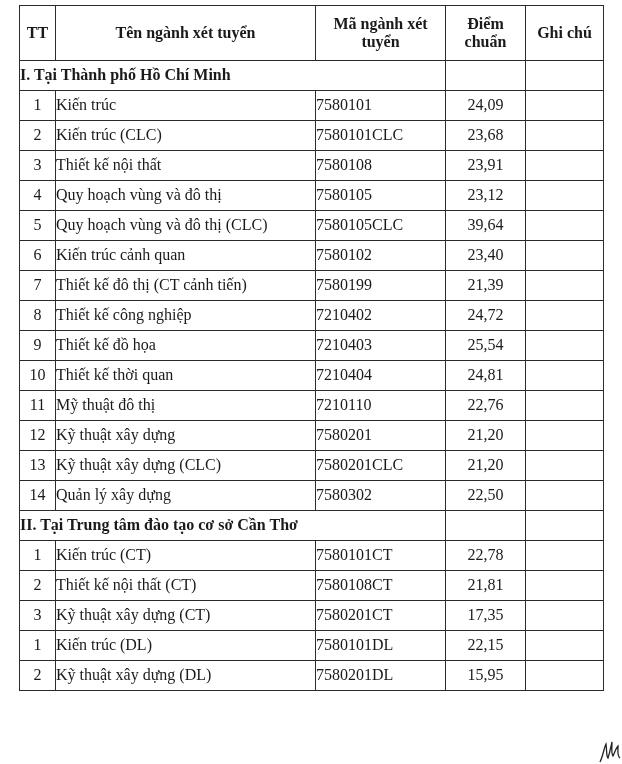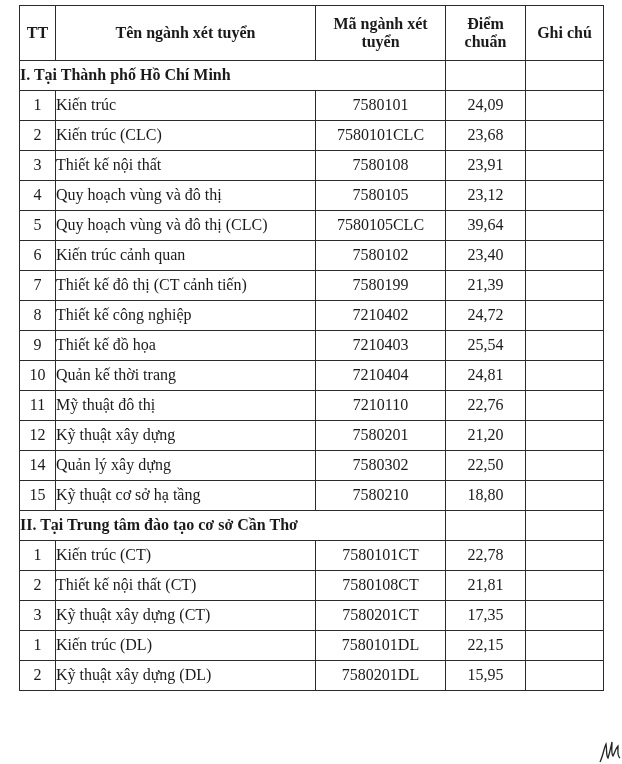--- a/index.html
+++ b/index.html
@@ -14,21 +14,21 @@
   }
   col.c-tt { width: 36px; }
   col.c-name { width: 260px; }
   col.c-code { width: 130px; }
   col.c-score { width: 80px; }
   col.c-note { width: 78px; }
   thead th { height: 54px; font-weight: bold; text-align: center; vertical-align: middle; font-size: 16px; }
   tbody tr { height: 30px; margin-top: 39px; }
   td.tt { text-align: center; }
   td.name { text-align: left; padding-left: 6px; white-space: nowrap; }
-  td.code { text-align: center; font-family: Liberation Serif, serif; }
+  td.code { text-align: left; font-family: Liberation Serif, serif; }
   td.score { text-align: center; }
   td.section-title { font-weight: bold; padding-left: 4px; white-space: nowrap; font-size: 16.5px; }
   .signature { position: absolute; left: 598px; top: 738px; width: 24px; height: 26px; }
 </style>
 </head>
 <body>
 
 <table class="score-table">
   <colgroup>
     <col class="c-tt">
@@ -110,51 +110,51 @@
       </tr>
       <tr>
         <td class="tt">9</td>
         <td class="name">Thiết kế đồ họa</td>
         <td class="code">7210403</td>
         <td class="score">25,54</td>
         <td class="note"></td>
       </tr>
       <tr>
         <td class="tt">10</td>
-        <td class="name">Quản kế thời trang</td>
+        <td class="name">Thiết kế thời quan</td>
         <td class="code">7210404</td>
         <td class="score">24,81</td>
         <td class="note"></td>
       </tr>
       <tr>
         <td class="tt">11</td>
         <td class="name">Mỹ thuật đô thị</td>
         <td class="code">7210110</td>
         <td class="score">22,76</td>
         <td class="note"></td>
       </tr>
       <tr>
         <td class="tt">12</td>
         <td class="name">Kỹ thuật xây dựng</td>
         <td class="code">7580201</td>
         <td class="score">21,20</td>
         <td class="note"></td>
       </tr>
       <tr>
+        <td class="tt">13</td>
+        <td class="name">Kỹ thuật xây dựng (CLC)</td>
+        <td class="code">7580201CLC</td>
+        <td class="score">21,20</td>
+        <td class="note"></td>
+      </tr>
+      <tr>
         <td class="tt">14</td>
         <td class="name">Quản lý xây dựng</td>
         <td class="code">7580302</td>
         <td class="score">22,50</td>
-        <td class="note"></td>
-      </tr>
-      <tr>
-        <td class="tt">15</td>
-        <td class="name">Kỹ thuật cơ sở hạ tầng</td>
-        <td class="code">7580210</td>
-        <td class="score">18,80</td>
         <td class="note"></td>
       </tr>
       <tr>
         <td colspan="3" class="section-title">II. Tại Trung tâm đào tạo cơ sở Cần Thơ</td>
         <td></td>
         <td></td>
       </tr>
       <tr>
         <td class="tt">1</td>
         <td class="name">Kiến trúc (CT)</td>

